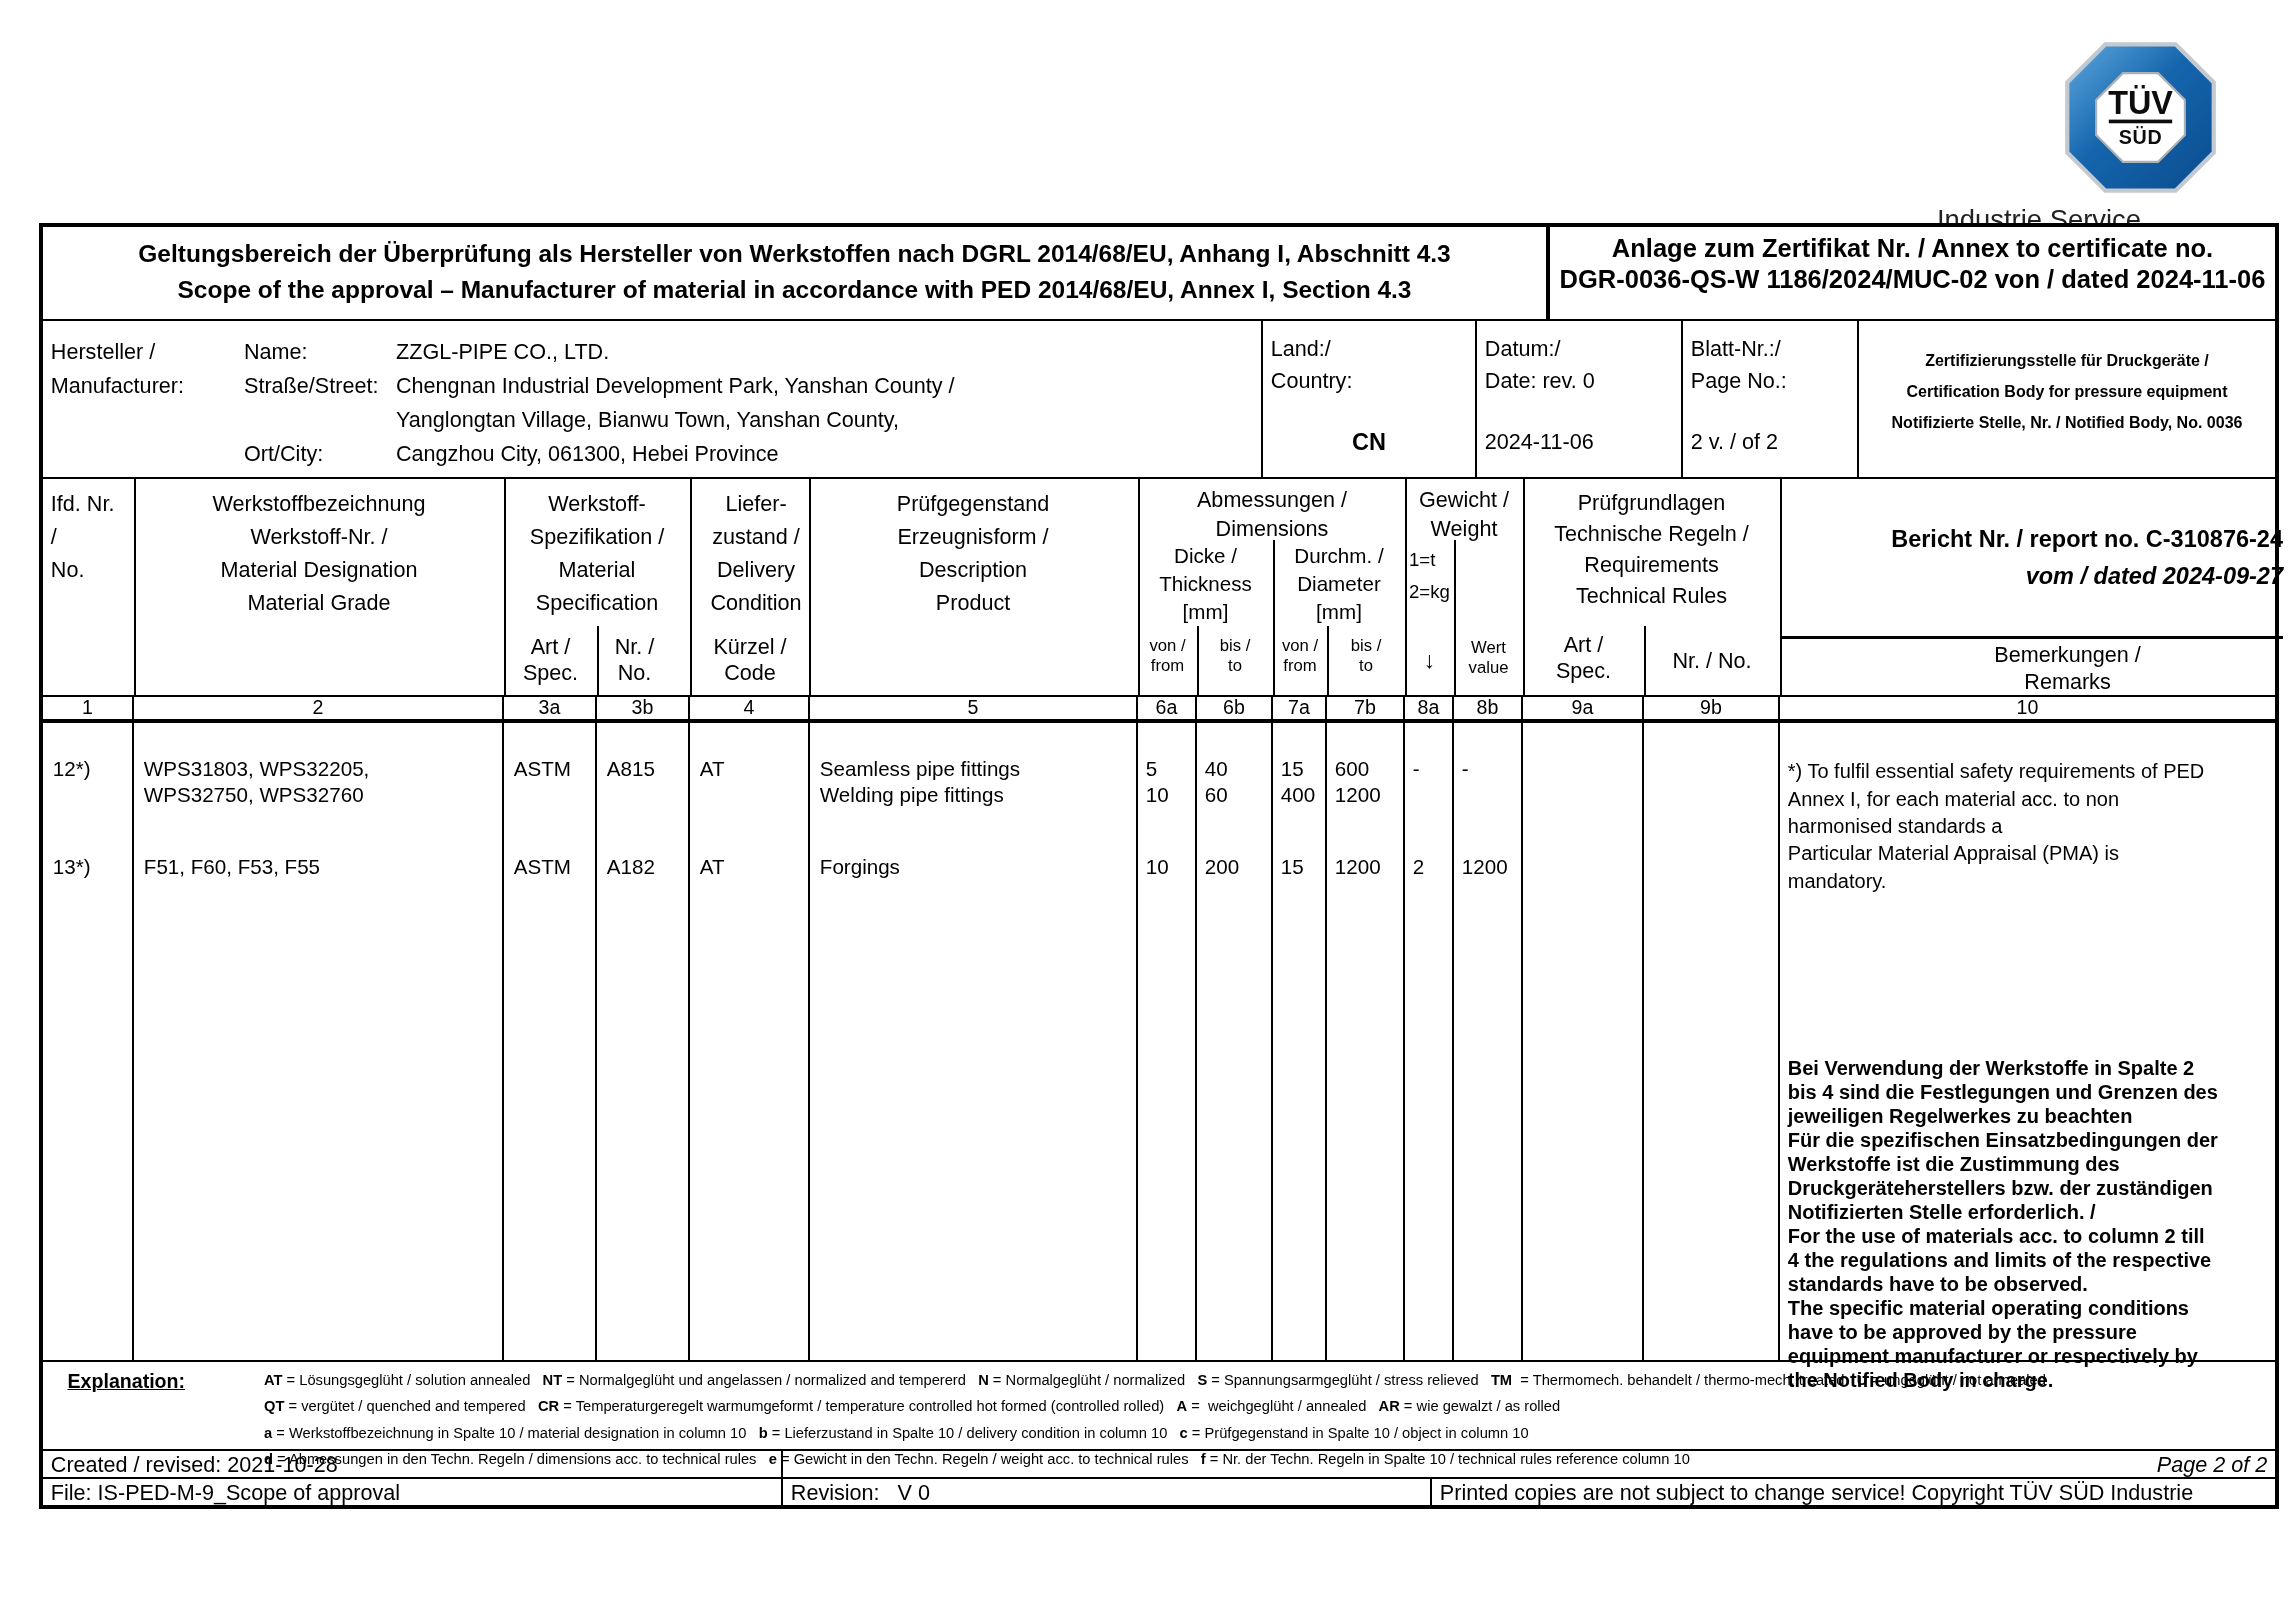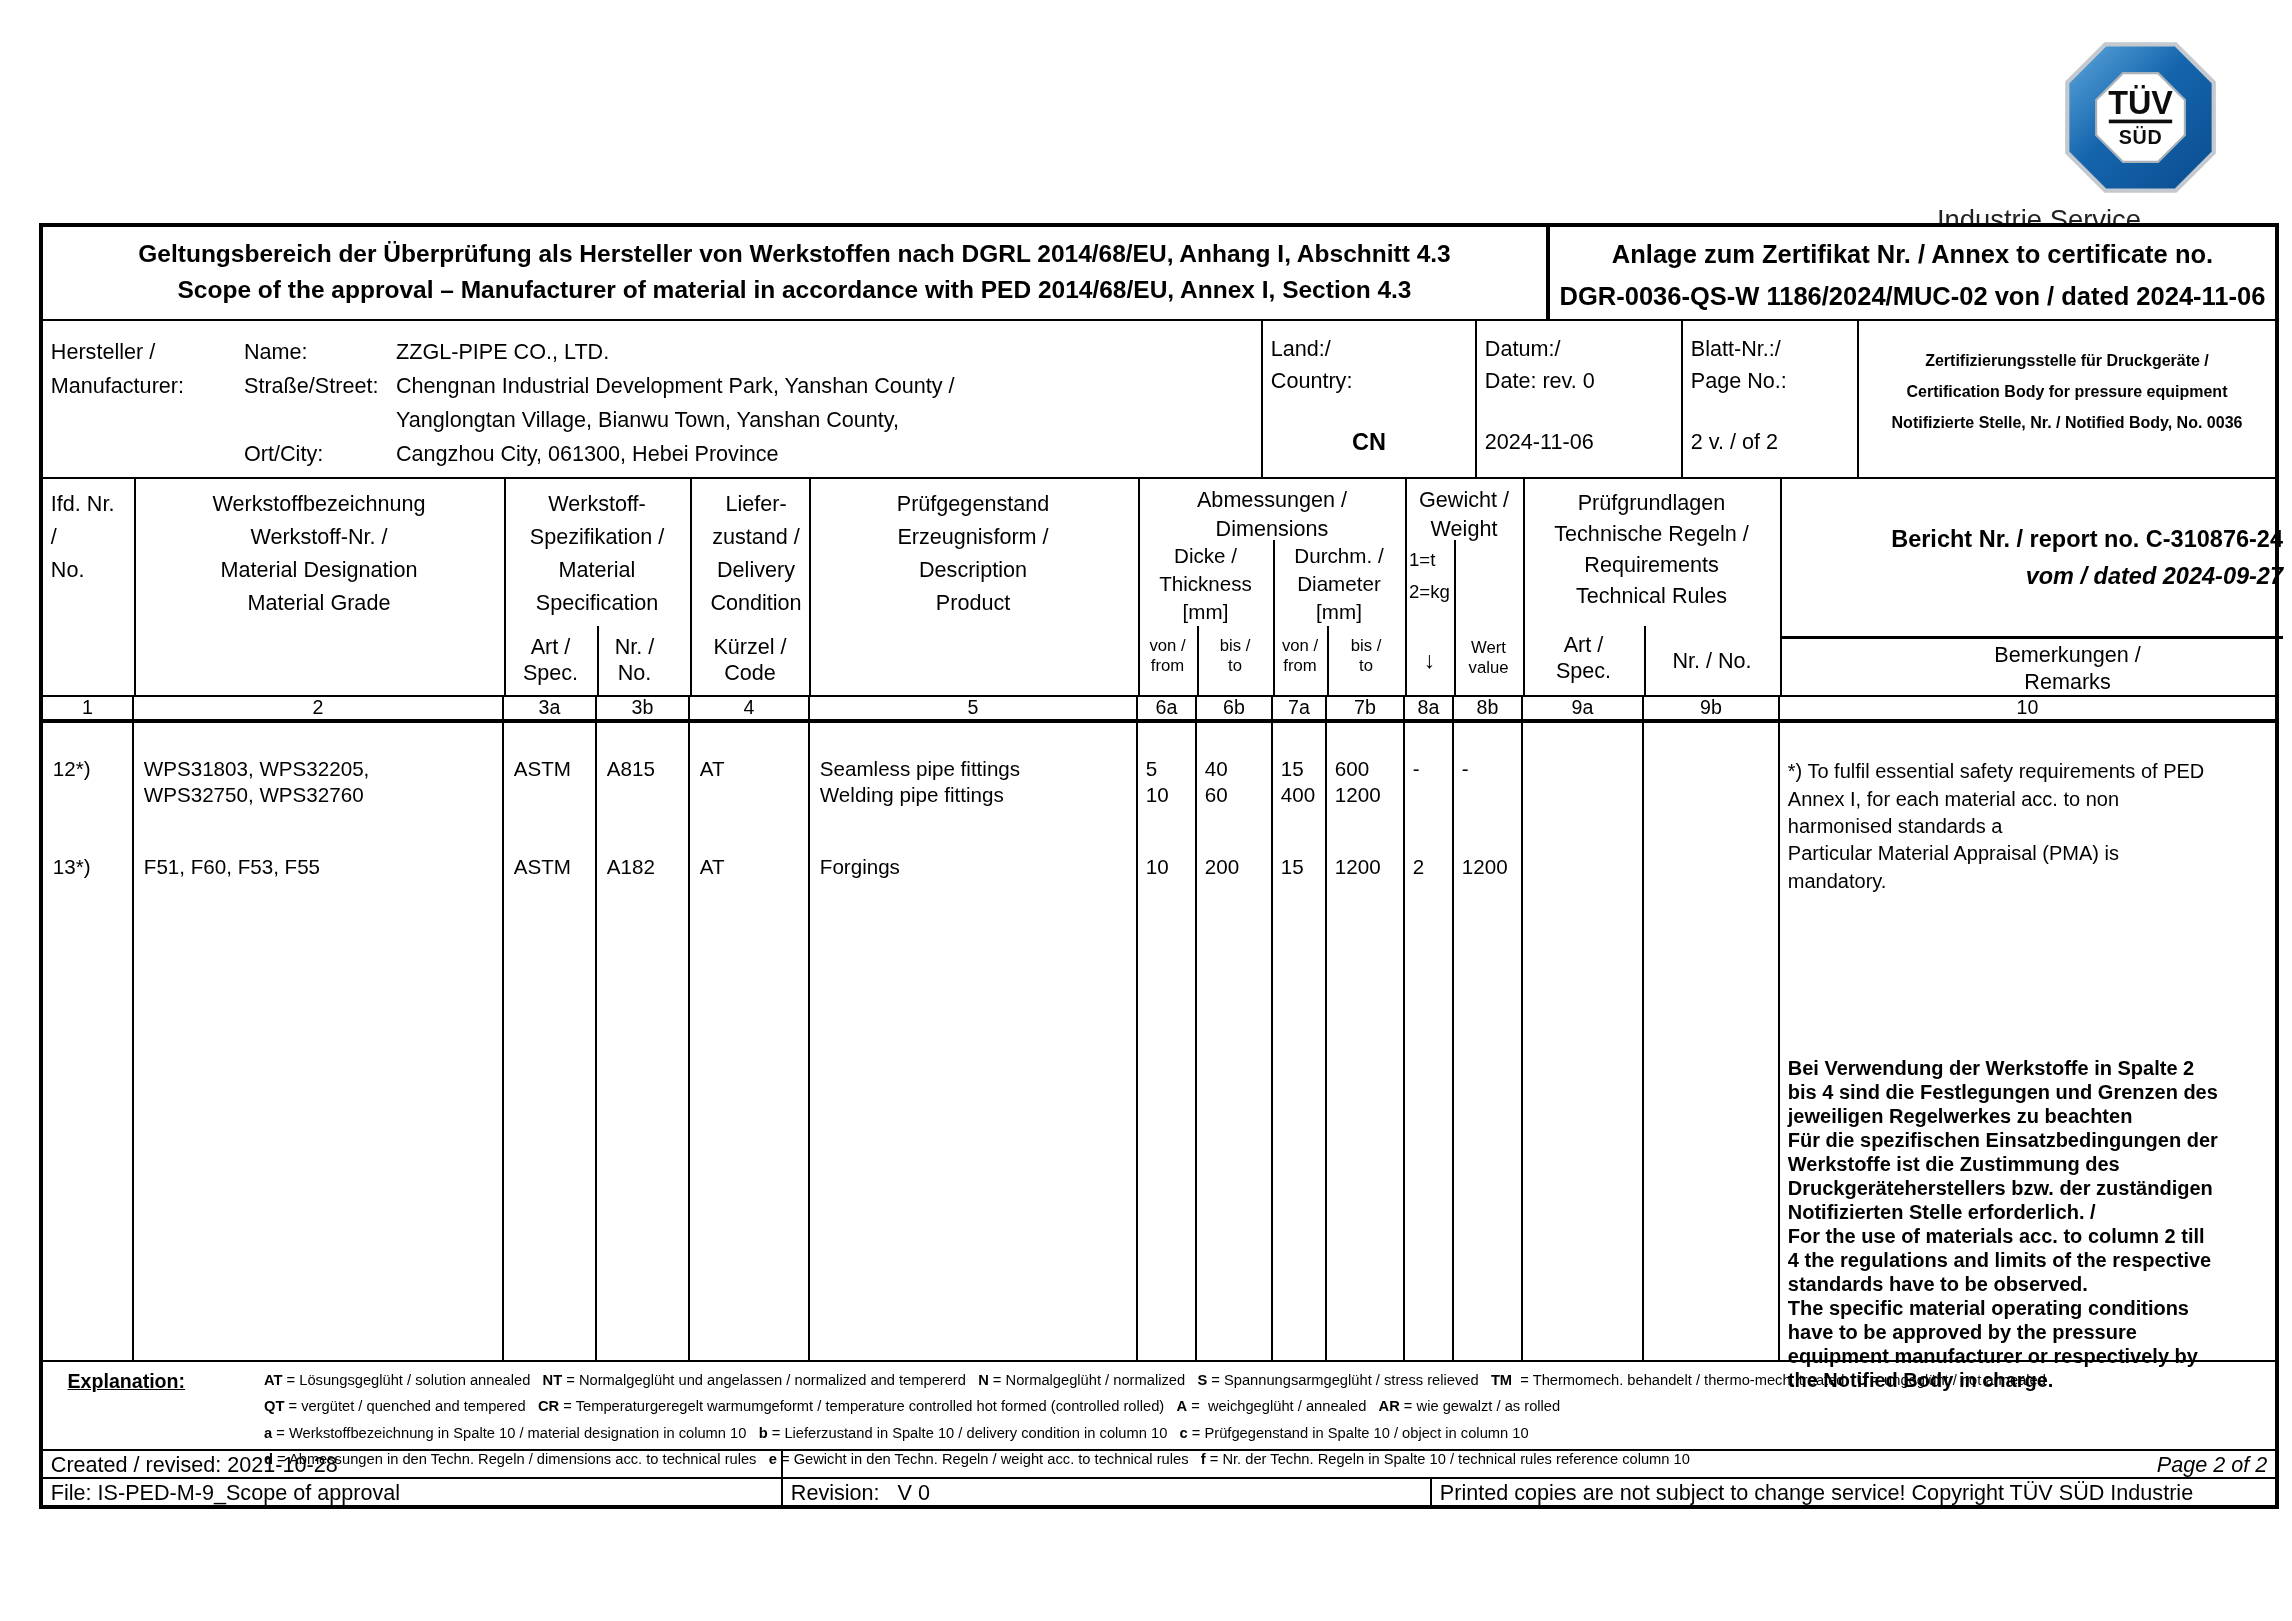--- a/index.html
+++ b/index.html
@@ -17,21 +17,21 @@
   .logo-sub { position:absolute; left:1897px; top:204px; width:284px; text-align:center;
     font-size:27.4px; color:#222; }
 
   
   .doc { position:absolute; left:39px; top:223px; width:2240px; border:4.9px solid #000; background:#fff; }
 
   
   .row-title { height:92px; display:flex; }
   .title-main { width:1507px; border-right:4.9px solid #000; text-align:center; font-weight:bold;
     font-size:24.5px; line-height:36px; padding-top:8.8px; }
-  .title-annex { flex:1; text-align:center; font-weight:bold; font-size:25.5px; line-height:42px;
+  .title-annex { flex:1; text-align:center; font-weight:bold; font-size:25.5px; line-height:31px;
     padding-top:5.9px; white-space:pre-line; }
 
   
   .row-mfr { height:158px; border-top:2.9px solid #000; display:flex; font-size:21.6px; }
   .mc { border-right:2px solid #000; position:relative; }
   .mc:last-child { border-right:none; }
   .m-abs { position:absolute; top:13.7px; line-height:34px; white-space:pre-line; }
   .mc-small { padding:11.8px 7.8px 0 7.8px; line-height:32px; }
   .m-val { margin-top:29px; white-space:pre-line; }
   .m-cn { text-align:center; font-weight:bold; font-size:23.5px; }

